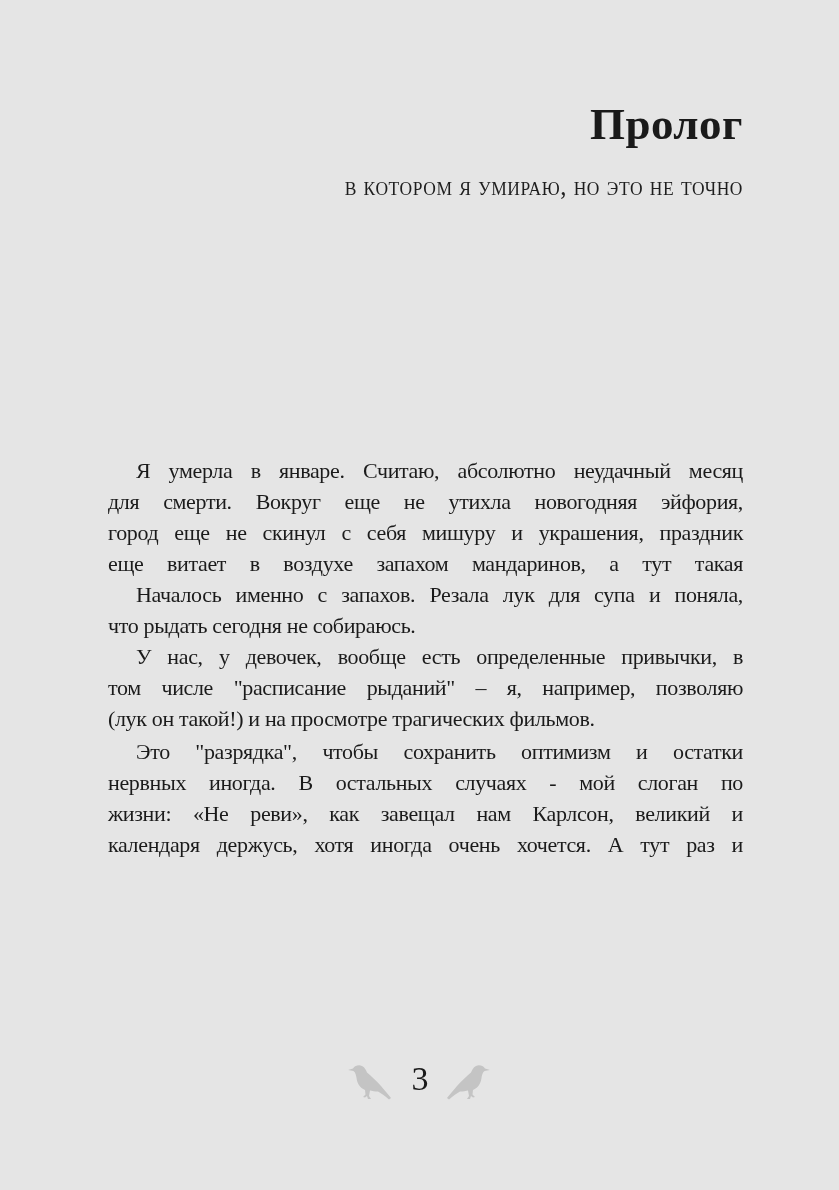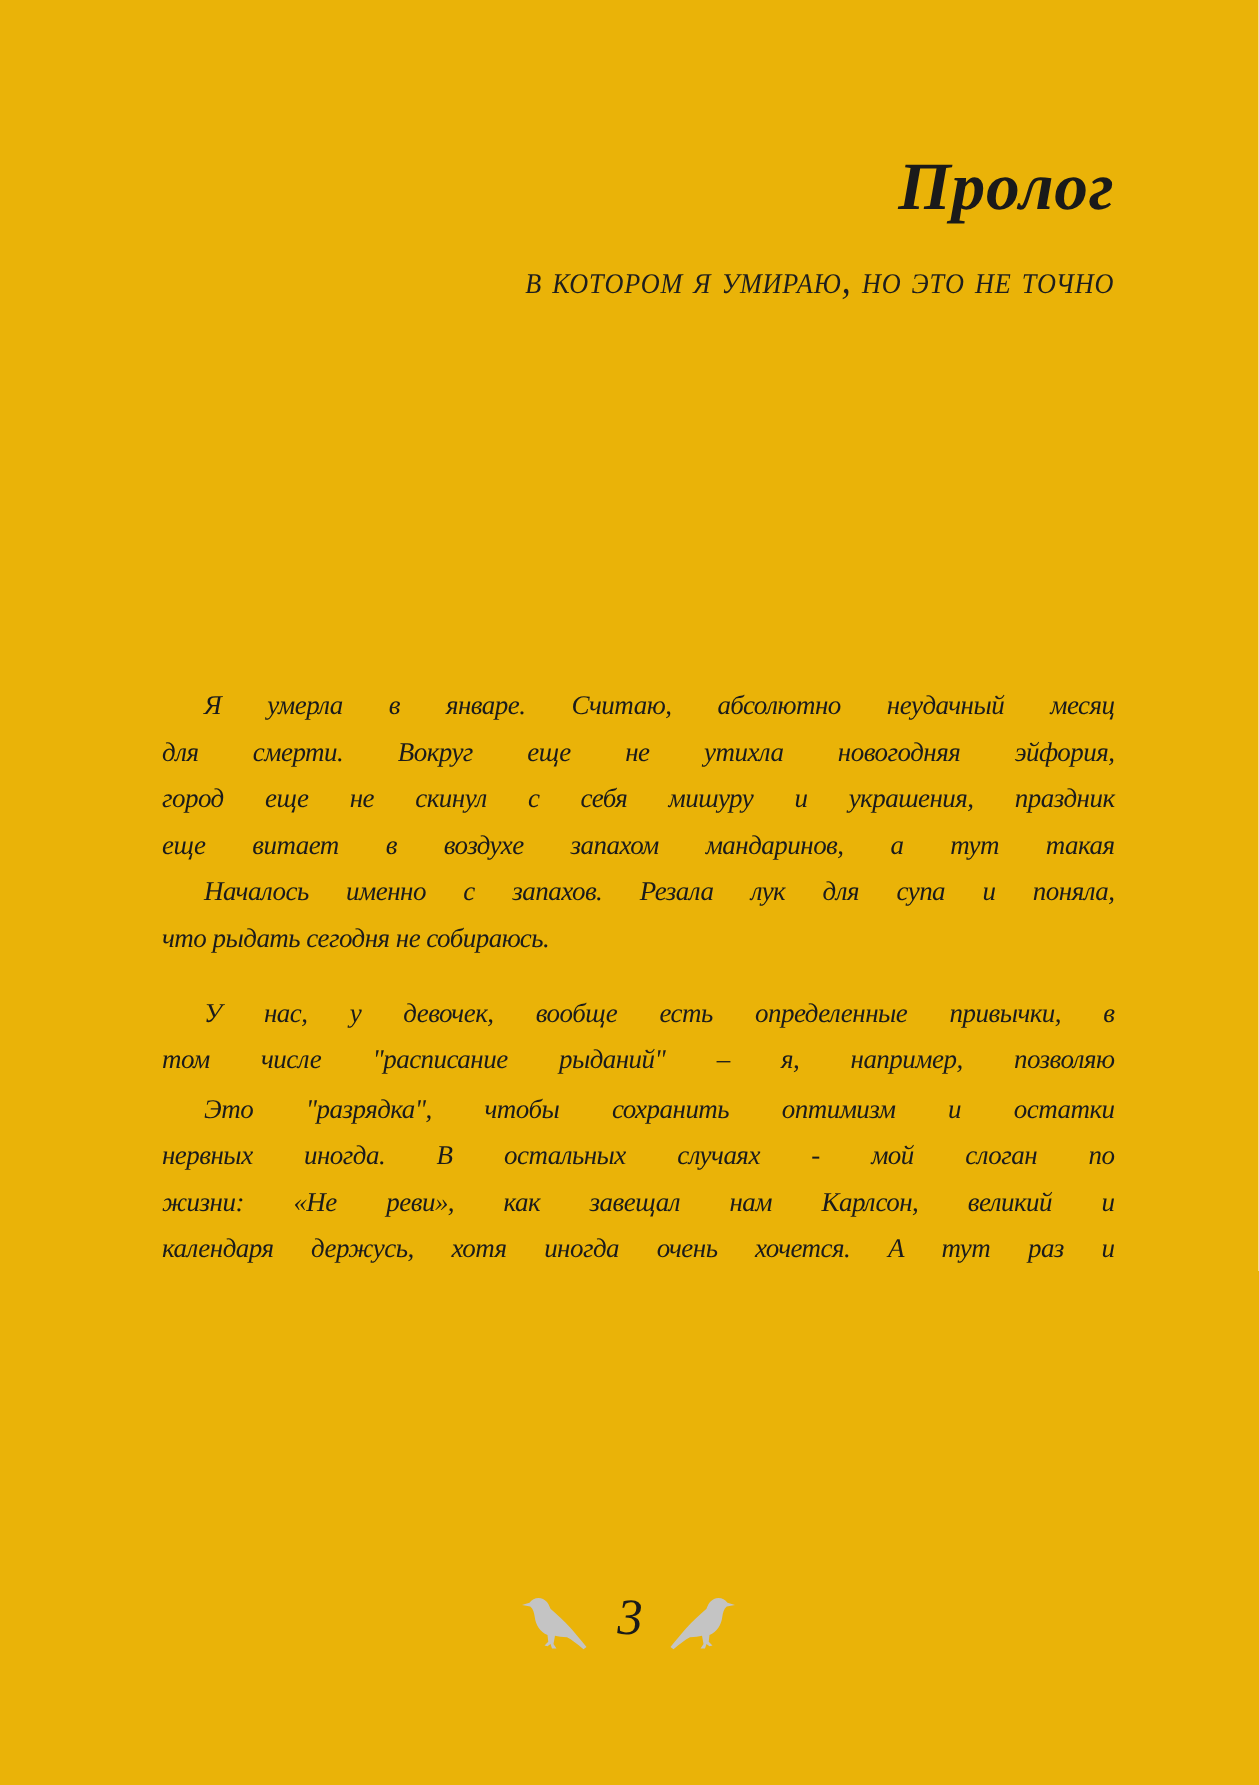--- a/index.html
+++ b/index.html
@@ -13,22 +13,21 @@
       position: relative;
       overflow: hidden;
       font-family: "Liberation Serif", "DejaVu Serif", serif;
       color: #1b1b1b;
     }
     .page {
       position: absolute;
       left: 0; top: 0;
       width: 839px;
       height: 1190px;
-      background: #eab308;
-      font-style: italic;
+      background: #e5e5e5;
     }
     .chapter-title {
       position: absolute;
       right: 96px;
       top: 96px;
       margin: 0;
       font-family: "Liberation Serif", "DejaVu Serif", serif;
       font-weight: bold;
       font-size: 45px;
       line-height: 56px;
@@ -54,25 +53,25 @@
     }
     .body-text {
       position: absolute;
       left: 108px;
       top: 455px;
       width: 635px;
     }
     .paragraph {
       margin: 0;
     }
-    .paragraph.gap-lg { margin-top: 19px; }
+    .paragraph.gap-lg { margin-top: 0; }
     .paragraph.gap-sm { margin-top: 2px; }
     .line {
       display: block;
-      font-size: 18px;
+      font-size: 22px;
       line-height: 31px;
       height: 31px;
       text-align: justify;
       text-align-last: justify;
       white-space: nowrap;
       overflow: visible;
       letter-spacing: -0.35px;
       word-spacing: 0px;
     }
     .line.indent { padding-left: 28px; }
@@ -123,20 +122,21 @@
     </p>
 
     <p class="paragraph">
       <span class="line indent">Началось именно с запахов. Резала лук для супа и поняла,</span>
       <span class="line last">что рыдать сегодня не собираюсь.</span>
     </p>
 
     <p class="paragraph gap-lg">
       <span class="line indent">У нас, у девочек, вообще есть определенные привычки, в</span>
       <span class="line">том числе "расписание рыданий" – я, например, позволяю</span>
+      <span class="line last">(лук он такой!) и на просмотре трагических фильмов.</span>
     </p>
 
     <p class="paragraph gap-sm">
       <span class="line indent">Это "разрядка", чтобы сохранить оптимизм и остатки</span>
       <span class="line">нервных иногда. В остальных случаях -  мой слоган по</span>
       <span class="line">жизни: «Не реви», как завещал нам Карлсон, великий и</span>
       <span class="line">календаря держусь, хотя иногда очень хочется. А тут раз и</span>
     </p>
 
   </div>

